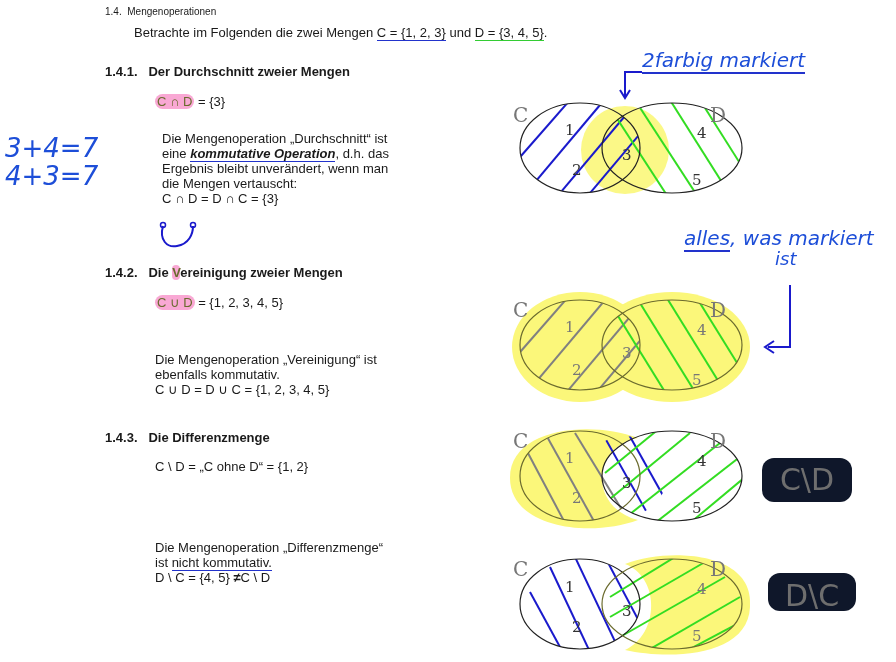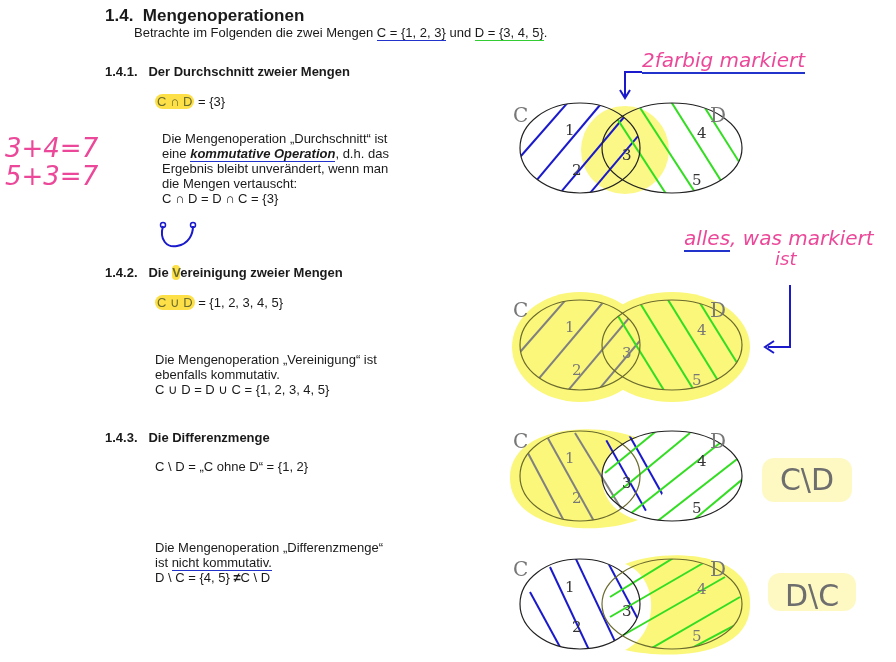--- a/index.html
+++ b/index.html
@@ -1,26 +1,26 @@
 <!DOCTYPE html>
 <html><head>
 <meta charset="utf-8">
 <style>
   html, body { margin:0; padding:0; background:#ffffff; }
   body { width:896px; height:662px; position:relative; overflow:hidden;
          font-family:"Liberation Sans", sans-serif; color:#1a1a1a; }
   .abs { position:absolute; }
-  .h1 { font-weight:bold; font-size:17px; }
+  .h1 { font-weight:normal; font-size:10px; }
   .h2 { font-weight:bold; font-size:13px; }
   .txt { font-size:13px; line-height:15px; }
-  .hl { background:#fde047; border-radius:9px; padding:0 2px; color:#6b6b2e; }
-  .hand { font-family:"DejaVu Sans", sans-serif; color:#ec4899; font-style:italic; }
+  .hl { background:#f9a8d4; border-radius:9px; padding:0 2px; color:#6b6b2e; }
+  .hand { font-family:"DejaVu Sans", sans-serif; color:#1d4ed8; font-style:italic; }
   .ul-blue { border-bottom:1.5px solid #2233cc; }
   .ul-green { border-bottom:1.5px solid #33cc33; }
-  .hlbox { background:#fef9c3; border-radius:12px; color:#6e6e6e;
+  .hlbox { background:#0f172a; border-radius:12px; color:#6e6e6e;
            font-family:"DejaVu Sans", sans-serif; font-size:30px; text-align:center; }
   svg { position:absolute; overflow:visible; }
 </style>
 </head>
 <body>
 
 <div class="abs h1" style="left:105px; top:6px;">
   <span>1.4.</span>&nbsp;
   <span>Mengenoperationen</span>
 </div>
@@ -49,21 +49,21 @@
 </div>
 
 <svg style="left:155px; top:220px;" width="60" height="30">
   <path d="M8 6 C 4 20, 12 28, 22 26 C 34 24, 38 14, 38 6" fill="none" stroke="#1a1acc" stroke-width="2"></path>
   <circle cx="8" cy="5" r="2.5" fill="none" stroke="#1a1acc" stroke-width="1.5"></circle>
   <circle cx="38" cy="5" r="2.5" fill="none" stroke="#1a1acc" stroke-width="1.5"></circle>
 </svg>
 
 <div class="abs hand" style="left:5px; top:134px; font-size:26px; line-height:28px;">
   <div>3+4=7</div>
-  <div>5+3=7</div>
+  <div>4+3=7</div>
 </div>
 
 <div class="abs h2" style="left:105px; top:265px;">
   <span>1.4.2.</span>&nbsp;&nbsp;
   <span>Die </span><span class="hl" style="padding:0;border-radius:6px;">V</span><span>ereinigung zweier Mengen</span>
 </div>
 <div class="abs txt" style="left:155px; top:295px;">
   <span class="hl">C ∪ D</span><span> = {1, 2, 3, 4, 5}</span>
 </div>
 <div class="abs txt" style="left:155px; top:352px;">

